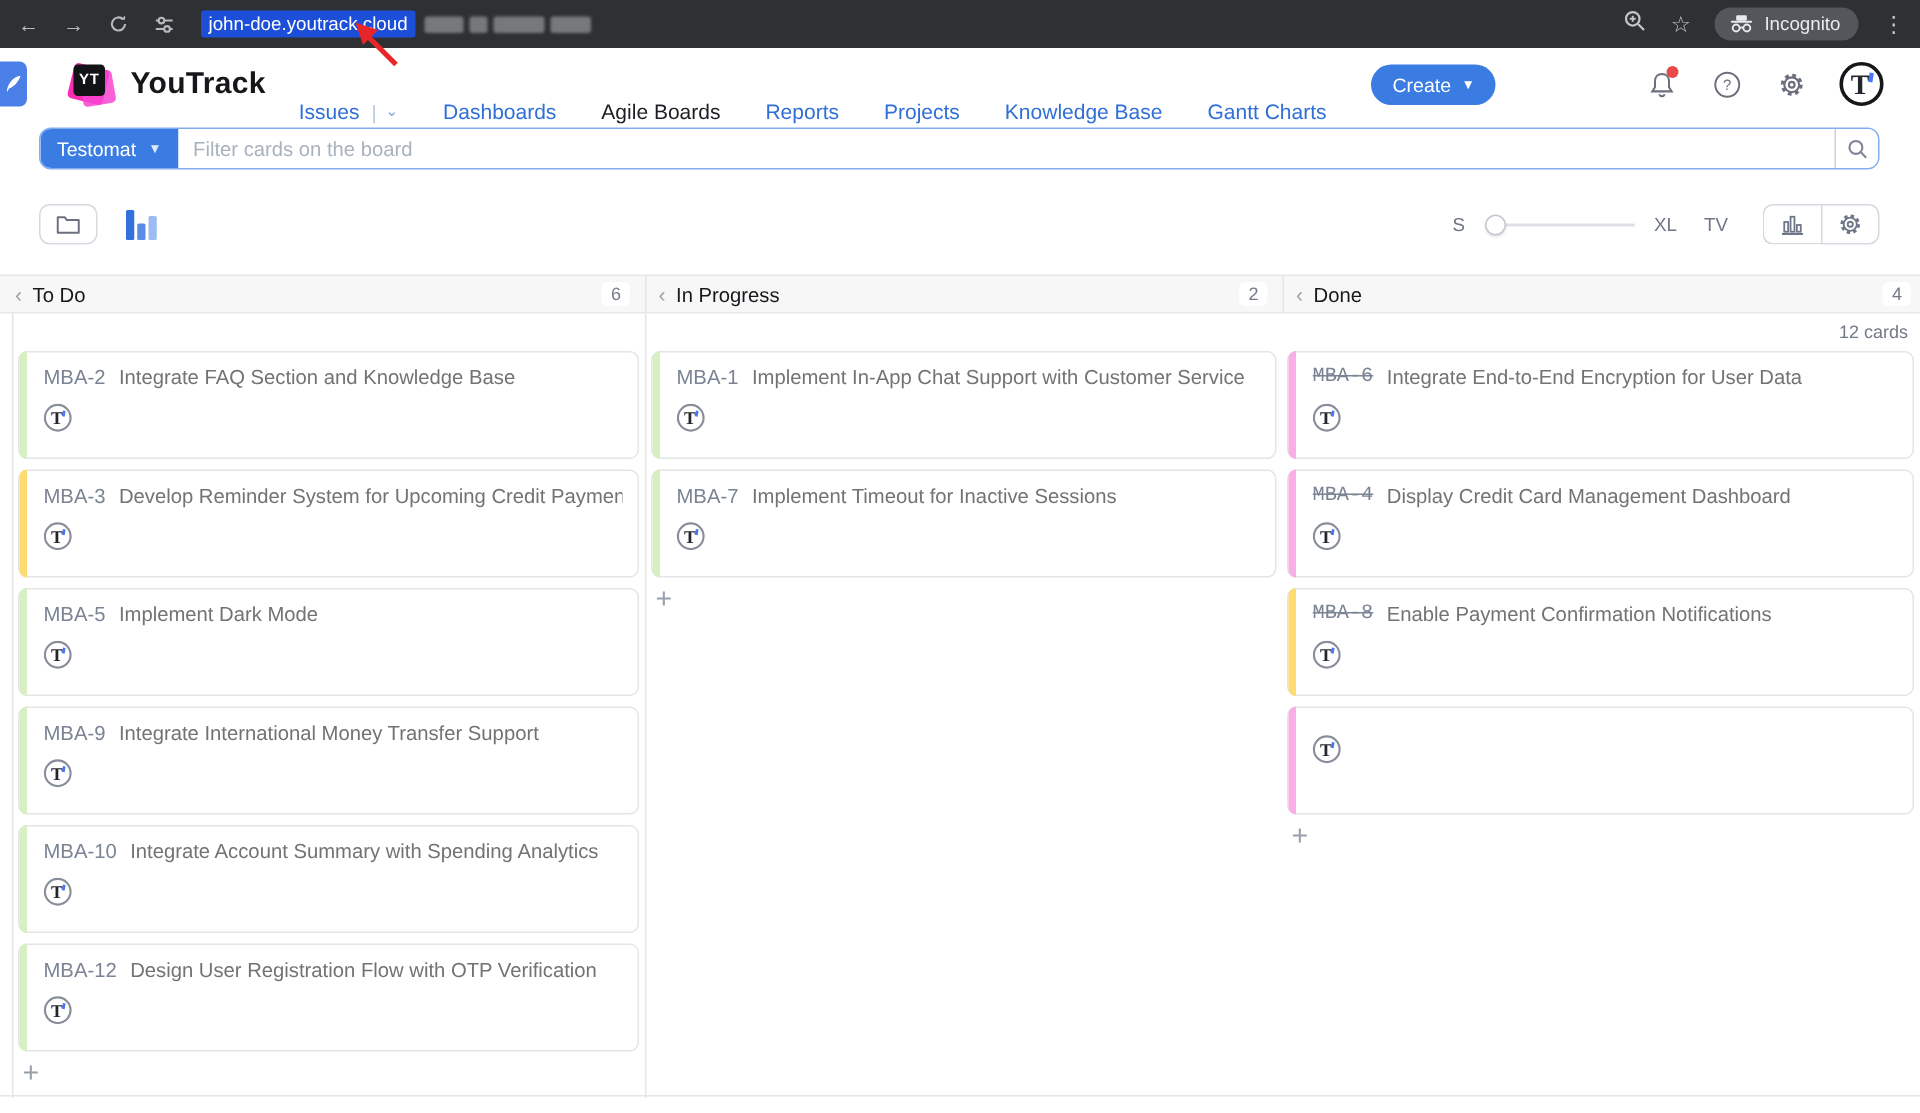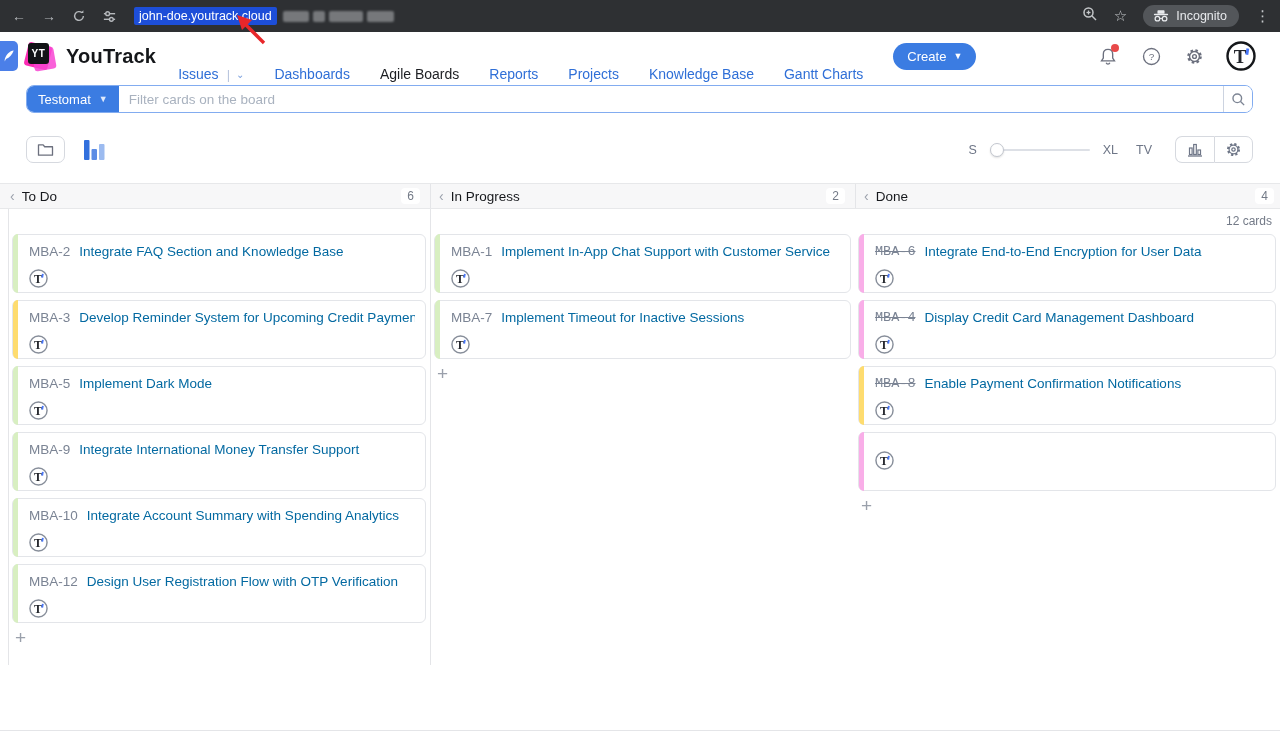--- a/index.html
+++ b/index.html
@@ -20,21 +20,21 @@
   .chrome-right { position:absolute; right:10px; top:0; height:32px; display:flex; align-items:center; gap:16px; }
   .incog-pill { background:#53565a; color:#e8eaed; font-size:12.5px; border-radius:14px;
                 padding:4px 12px 4px 10px; display:flex; align-items:center; gap:7px; }
   .kebab { color:#c3c6c9; font-size:15px; letter-spacing:0; }
   .annot-arrow { position:absolute; left:232px; top:13px; z-index:50; }
 
   
   .yt-header { height:48px; display:flex; align-items:center; padding-right:24px; position:relative; }
   .ext-pin { width:18px; height:30px; margin-left:0; background:#4b7fe8; border-radius:0 5px 5px 0;
              display:flex; align-items:center; justify-content:center; }
-  .logo-wrap { position:relative; width:32px; height:32px; margin-left:7px; }
+  .logo-wrap { position:relative; width:32px; height:32px; margin-left:28px; }
   .logo-pink { position:absolute; left:1px; top:4px; width:24px; height:24px; background:#fb2cb4;
                transform:rotate(14deg); border-radius:3px; }
   .logo-pink2 { position:absolute; left:8px; top:8px; width:22px; height:22px; background:#f845d2;
                transform:rotate(-10deg); border-radius:3px; opacity:.85; }
   .logo-black { position:absolute; left:3px; top:3px; width:21px; height:21px; background:#121316;
                 border-radius:3px; color:#fff; font-size:10px; font-weight:bold;
                 display:flex; align-items:center; justify-content:center; letter-spacing:.5px; }
   .product-name { font-size:20px; font-weight:bold; color:#15171a; margin-left:9px; letter-spacing:.2px; }
   .nav { display:flex; gap:30px; margin-left:22px; align-items:center;margin-top:36px; }
   .nav-item { display:flex; align-items:center; gap:6px; font-size:14px; color:#2f6fd7; cursor:pointer; text-decoration:none; }
@@ -86,27 +86,27 @@
   .col-header:nth-child(2), .col-header:nth-child(3) { border-left:1px solid #e4e5e8; padding-left:8px; }
   .col-header:nth-child(3) { padding-right:6px; }
   .col-chevron { color:#9aa0ab; font-size:14px; margin-right:7px; }
   .col-title { font-size:13.5px; color:#16181c; }
   .col-count { margin-left:auto; background:#fff; border-radius:4px; padding:1px 6px; font-size:12px; color:#737a87; }
   .board-body { position:relative; display:grid; grid-template-columns:422px 425px 1fr; padding-left:8px; min-height:456px; }
   .board-col { padding:25px 4px 8px 3px; }
   .board-col:first-child { padding-left:0; padding-right:5px; }
   .board-col:nth-child(2), .board-col:nth-child(3) { border-left:1px solid #e4e5e8; }
   .total-label { position:absolute; top:5px; right:8px; font-size:12px; color:#737a87; }
-  .card { position:relative; background:#fff; border:1px solid #e3e5e9; border-radius:6px; height:59px;
+  .card { position:relative; background:#fff; border:1px solid #e3e5e9; border-radius:6px; height:72px;
           margin-bottom:7px; padding:9px 10px 6px 16px; cursor:pointer; }
   .stripe { position:absolute; left:0; top:-1px; bottom:-1px; width:5px; border-radius:5px 0 0 5px; }
   .card-top { display:flex; gap:9px; font-size:13.5px; line-height:16px; white-space:nowrap; overflow:hidden; }
   .card-id { color:#7b8494; flex-shrink:0; }
   .card-id.resolved { text-decoration:line-through;font-family:Liberation Mono, monospace; }
-  .card-title { color:#0369a1; }
+  .card-title { color:#737373; }
   .card-avatar { display:block; margin-top:9px; width:19px; height:19px; cursor:pointer; }
   .add-card { display:block; background:none; border:none; font-size:19px; color:#9aa0ab;
               margin:4px 0 0 3px; line-height:16px; cursor:pointer; }
   .bottom-line { position:absolute; left:0; right:0; top:730px; border-top:1px solid #e4e5e8; }
 </style>
 </head>
 <body>
 
 <div class="chrome">
   <div class="chrome-left">

